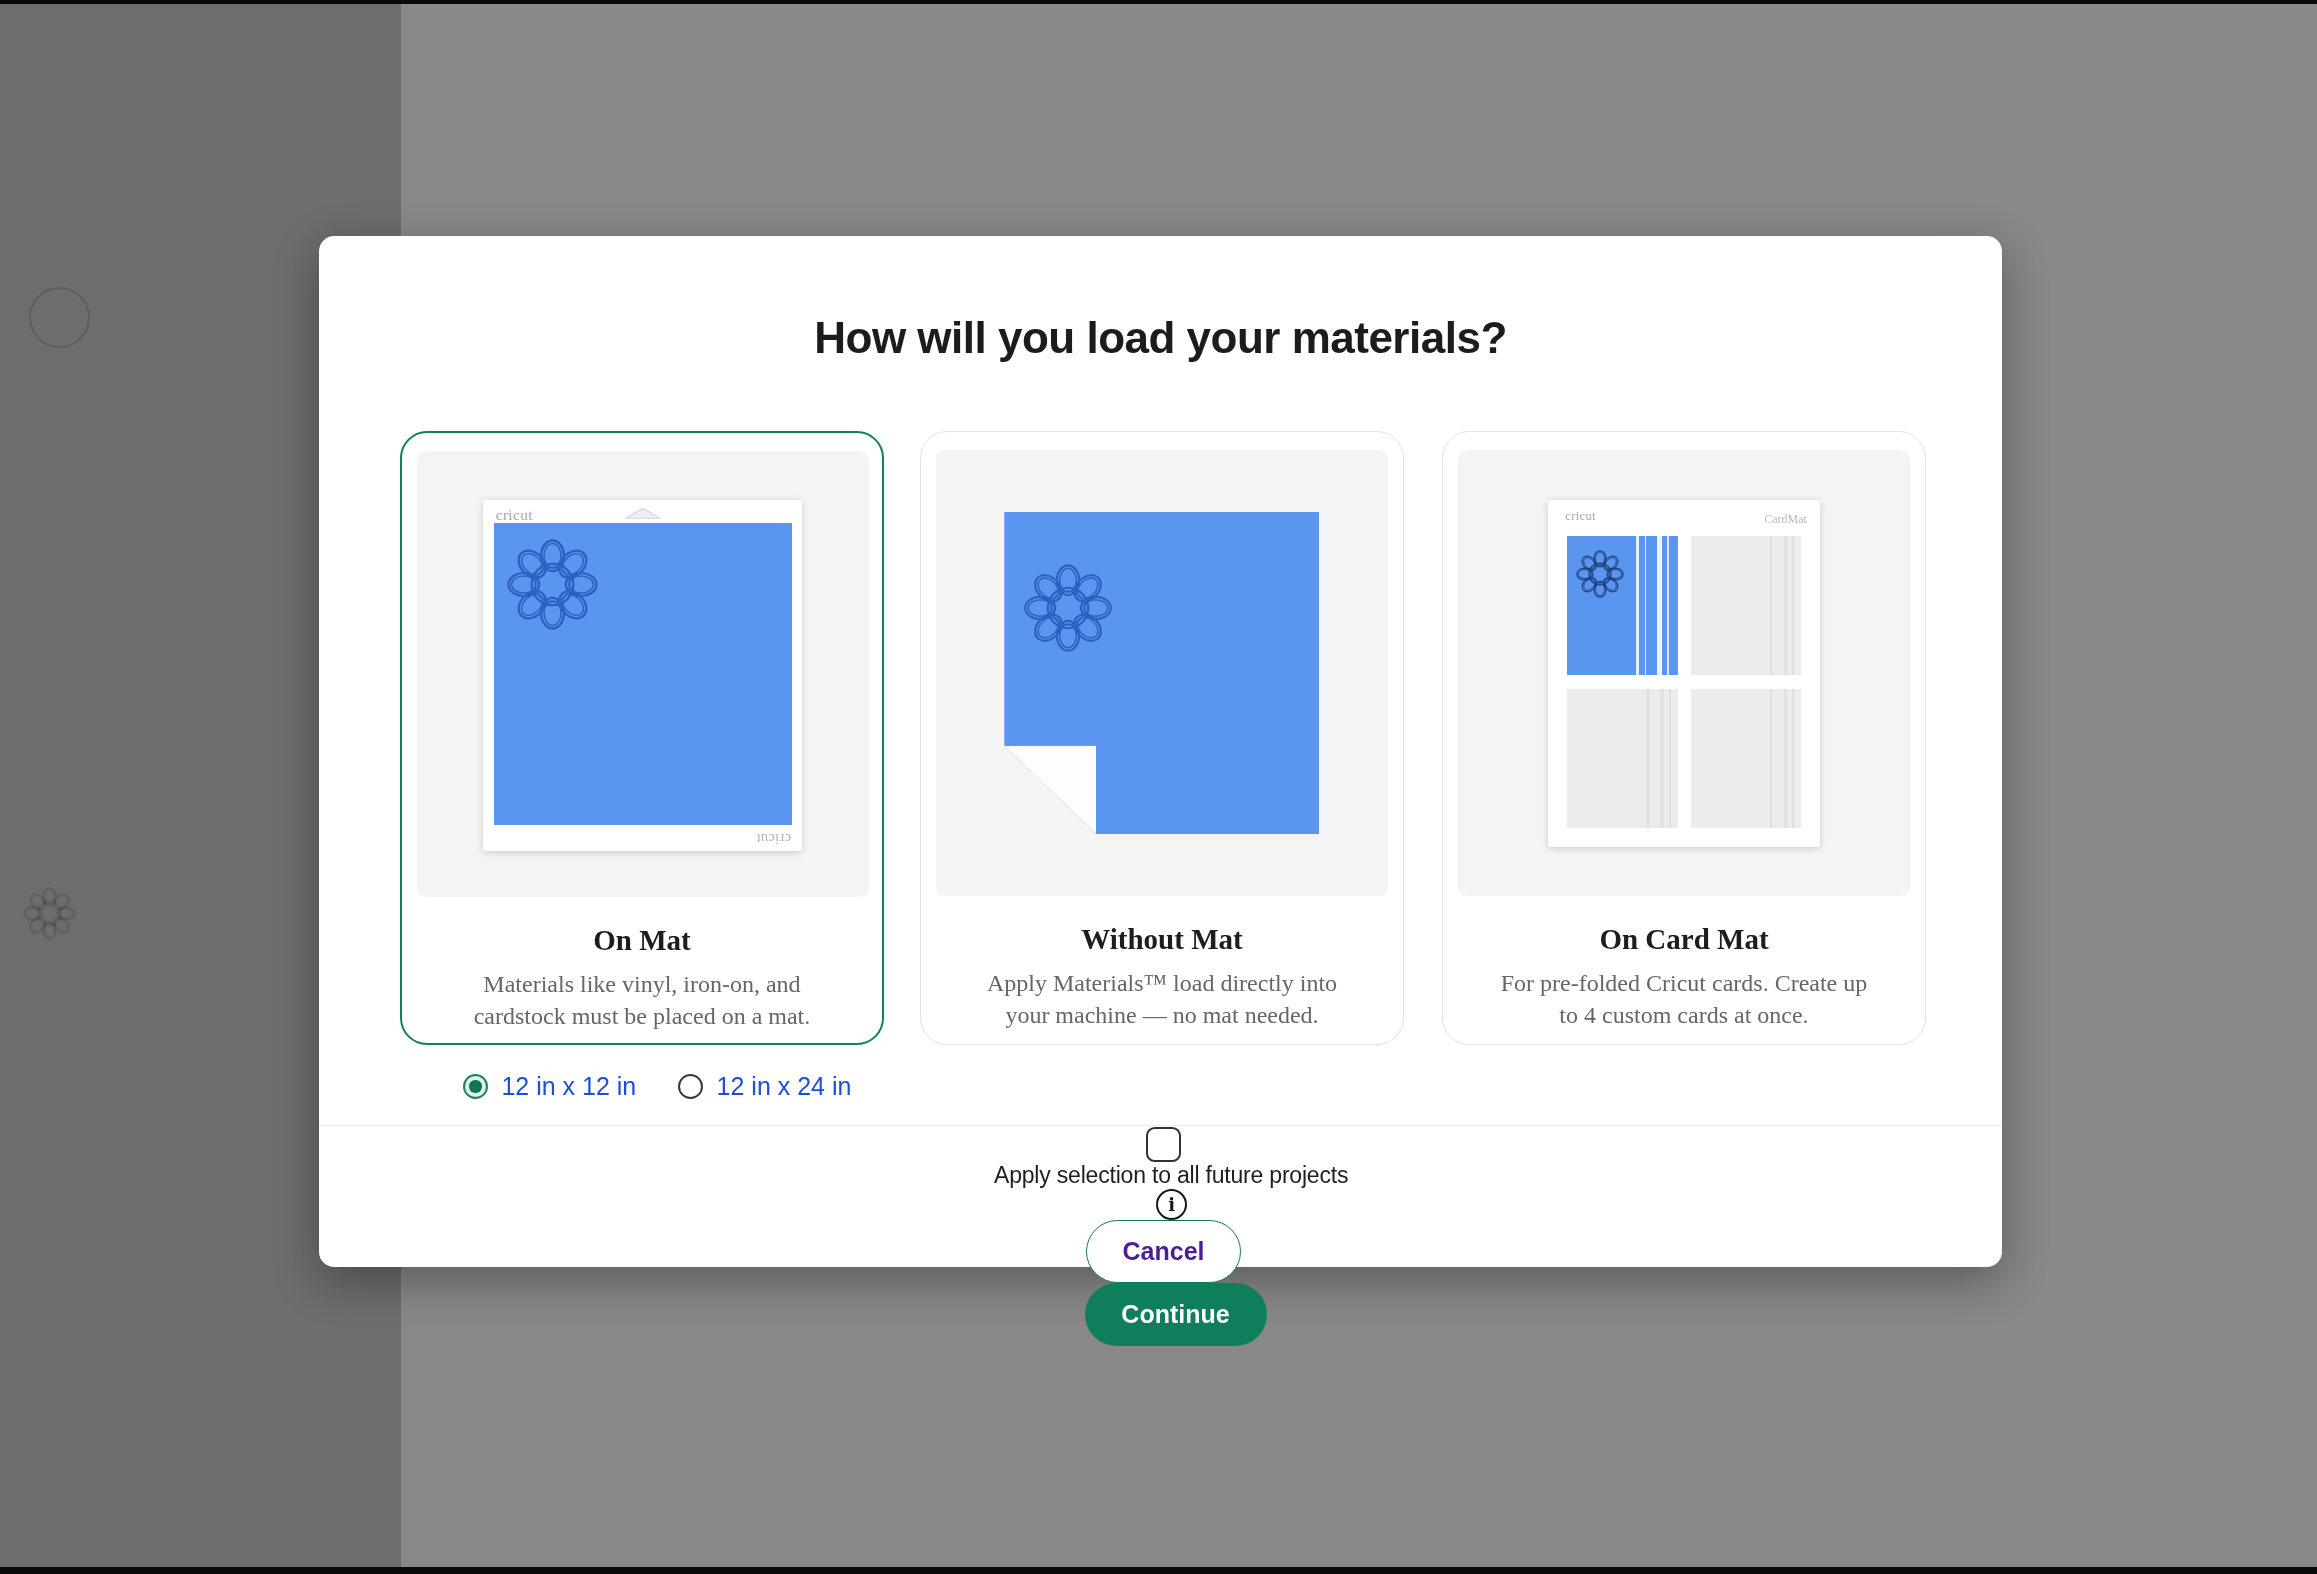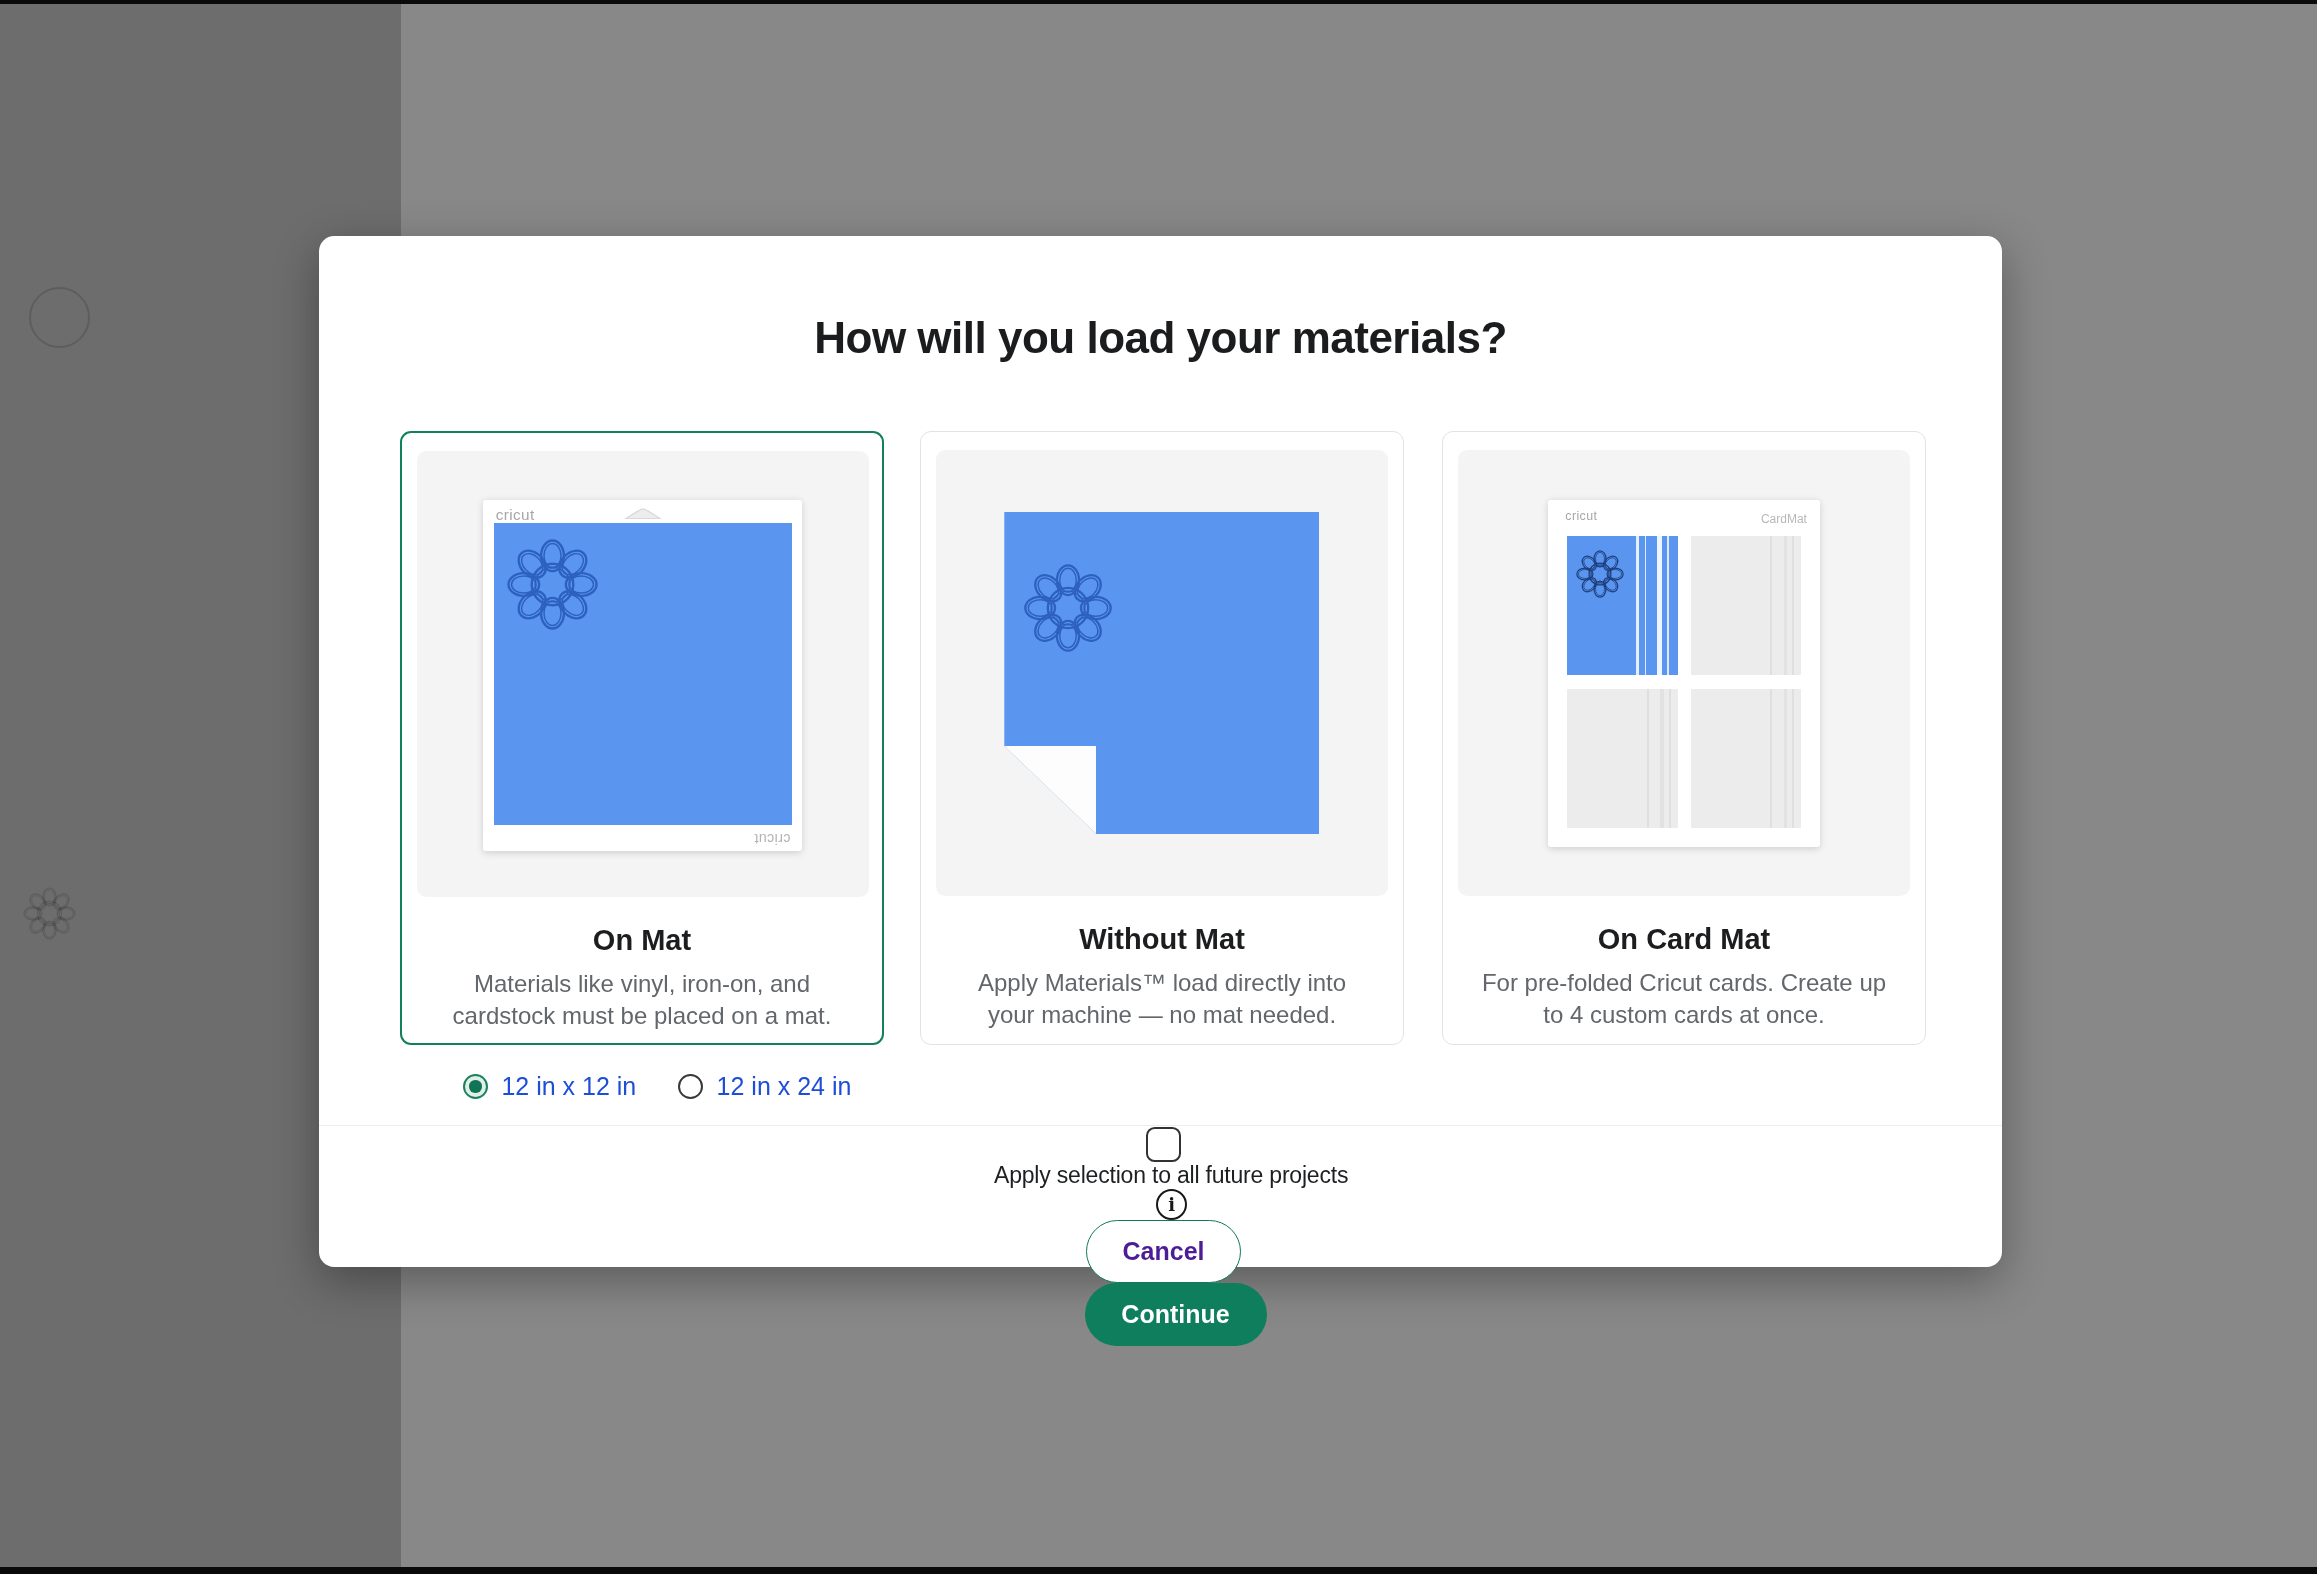--- a/index.html
+++ b/index.html
@@ -12,21 +12,21 @@
   .left-col{position:absolute;left:0;top:3.8px;width:401px;height:1563px;background:#6d6d6d;}
   .ghost-circle{position:absolute;left:29px;top:283px;width:61px;height:61px;border:2.9px solid rgba(0,0,0,.14);border-radius:50%;}
   .ghost-flower{position:absolute;left:21px;top:881px;width:57px;height:57px;color:rgba(0,0,0,.14);}
 
   .modal{position:absolute;left:319px;top:236px;width:1683px;height:1031px;background:#ffffff;
          border-radius:15.3px;box-shadow:0 13.4px 46px rgba(0,0,0,.33);}
   .dialog-title{position:absolute;left:0;right:0;top:43px;text-align:center;
                 font-size:44px;font-weight:700;color:#1b1c1e;letter-spacing:-0.5px;margin-top:34px;}
 
   .card{position:absolute;top:195px;width:484px;height:614px;background:#fff;
-        border:1.9px solid #e3e3e3;border-radius:11px;cursor:pointer;}
+        border:1.9px solid #e3e3e3;border-radius:27px;cursor:pointer;font-family:Liberation Serif, serif;}
   .card.selected{border:2.9px solid #12805c;}
   .card1{left:81px;} .card2{left:601px;} .card3{left:1123px;}
   .panel{position:absolute;left:15.3px;top:18px;width:452px;height:446px;background:#f4f4f5;border-radius:9.6px;}
   .card-title{position:absolute;left:0;right:0;top:491px;text-align:center;
               font-size:29px;font-weight:700;color:#1c1d1f;}
   .card-desc{position:absolute;left:13.4px;right:13.4px;top:535px;text-align:center;
              font-size:24px;line-height:32px;color:#63676b;}
 
   
   .mat1{position:absolute;left:66px;top:49px;width:319px;height:351px;background:#fff;

